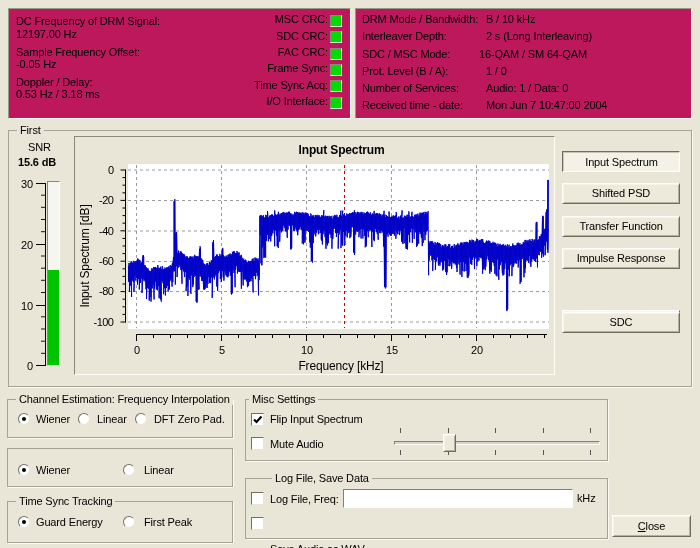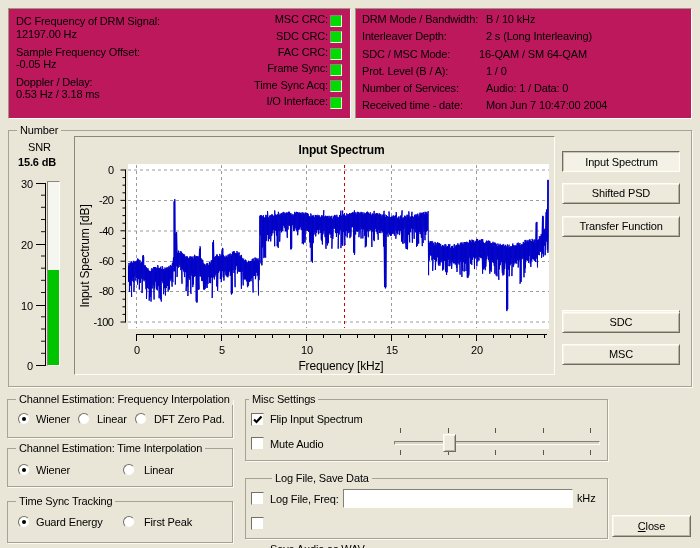--- a/index.html
+++ b/index.html
@@ -58,21 +58,21 @@
  <div class="abs" style="left:123px;top:38.5px;">16-QAM / SM 64-QAM</div>
  <div class="abs" style="left:6px;top:55.5px;">Prot. Level (B / A):</div>
  <div class="abs" style="left:130px;top:55.5px;">1 / 0</div>
  <div class="abs" style="left:6px;top:73px;">Number of Services:</div>
  <div class="abs" style="left:130px;top:73px;">Audio: 1 / Data: 0</div>
  <div class="abs" style="left:6px;top:90px;">Received time - date:</div>
  <div class="abs" style="left:130px;top:90px;">Mon Jun 7 10:47:00 2004</div>
 </div>
 
 <div class="grp" style="left:8px;top:130px;width:682px;height:255px;"></div>
-<div class="grplbl" style="left:17px;top:125px;">Number</div>
+<div class="grplbl" style="left:17px;top:125px;">First</div>
 
 <div class="abs" style="left:28px;top:141px;">SNR</div>
 <div class="abs" style="left:18px;top:155.5px;font-weight:bold;">15.6 dB</div>
 <svg class="abs" style="left:0;top:0;" width="700" height="548">
 
   <g stroke="#000" stroke-width="1">
     <line x1="45.5" y1="183" x2="45.5" y2="366"></line>
     <line x1="36" y1="183.5" x2="45" y2="183.5"></line>
     <line x1="36" y1="244.5" x2="45" y2="244.5"></line>
     <line x1="36" y1="305.5" x2="45" y2="305.5"></line>
@@ -190,37 +190,36 @@
       <text x="341" y="369.5" font-size="12">Frequency [kHz]</text>
       <text x="341.5" y="154" font-weight="bold" font-size="12">Input Spectrum</text>
       <text x="88.5" y="256" font-size="12" transform="rotate(-90 88.5 256)">Input Spectrum [dB]</text>
     </g>
   </g>
 </svg>
 
 <div class="btn btnp" style="top:151px;">Input Spectrum</div>
 <div class="btn" style="top:183px;">Shifted PSD</div>
 <div class="btn" style="top:215.5px;">Transfer Function</div>
+<div class="btn" style="top:248px;">Impulse Response</div>
 <div class="btn" style="top:288px;margin-top:22px;">FAC</div>
 <div class="btn" style="top:312px;">SDC</div>
-<div class="btn" style="top:344px;">MSC</div>
 
 <div class="grp" style="left:7px;top:399px;width:224px;height:37px;"></div>
 <div class="grplbl" style="left:16px;top:394px;">Channel Estimation: Frequency Interpolation</div>
 <div class="radio" style="left:18px;top:412.5px;">
       <div class="rdot"></div>
     </div>
 <div class="abs" style="left:36px;top:412.5px;">Wiener</div>
 <div class="radio" style="left:78px;top:412.5px;"></div>
 <div class="abs" style="left:97px;top:412.5px;">Linear</div>
 <div class="radio" style="left:135px;top:412.5px;"></div>
 <div class="abs" style="left:154px;top:412.5px;">DFT Zero Pad.</div>
 
 <div class="grp" style="left:7px;top:448px;width:224px;height:37px;"></div>
-<div class="grplbl" style="left:16px;top:443px;">Channel Estimation: Time Interpolation</div>
 <div class="radio" style="left:18px;top:463.5px;">
       <div class="rdot"></div>
     </div>
 <div class="abs" style="left:36px;top:463.5px;">Wiener</div>
 <div class="radio" style="left:123px;top:463.5px;"></div>
 <div class="abs" style="left:144px;top:463.5px;">Linear</div>
 
 <div class="grp" style="left:7px;top:501px;width:224px;height:40px;"></div>
 <div class="grplbl" style="left:16px;top:496px;">Time Sync Tracking</div>
 <div class="radio" style="left:18px;top:515.5px;">

